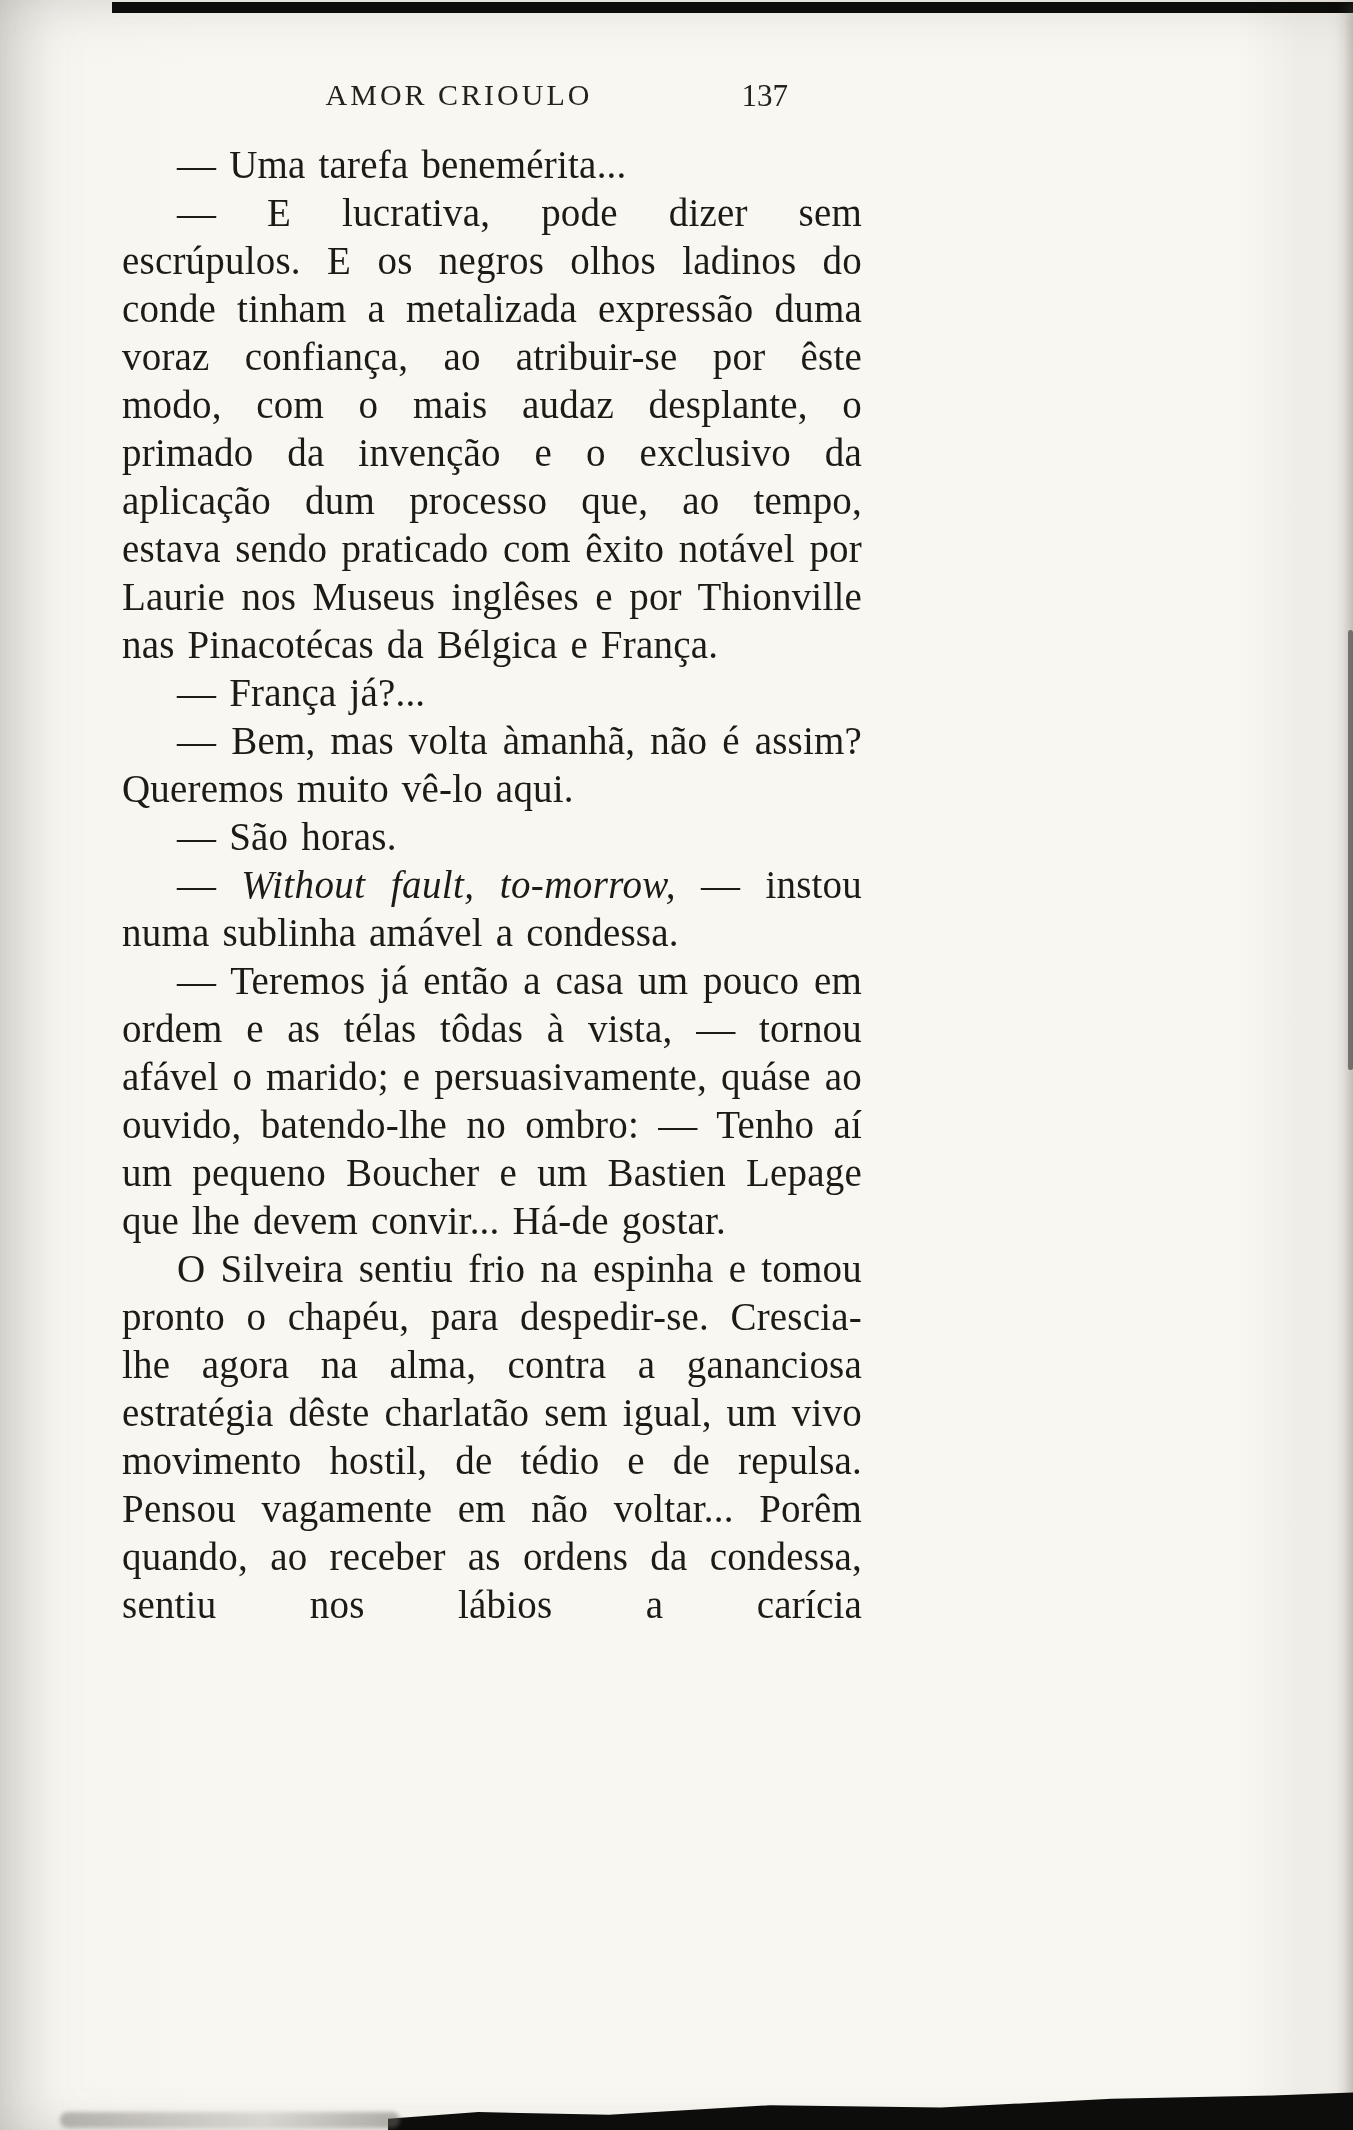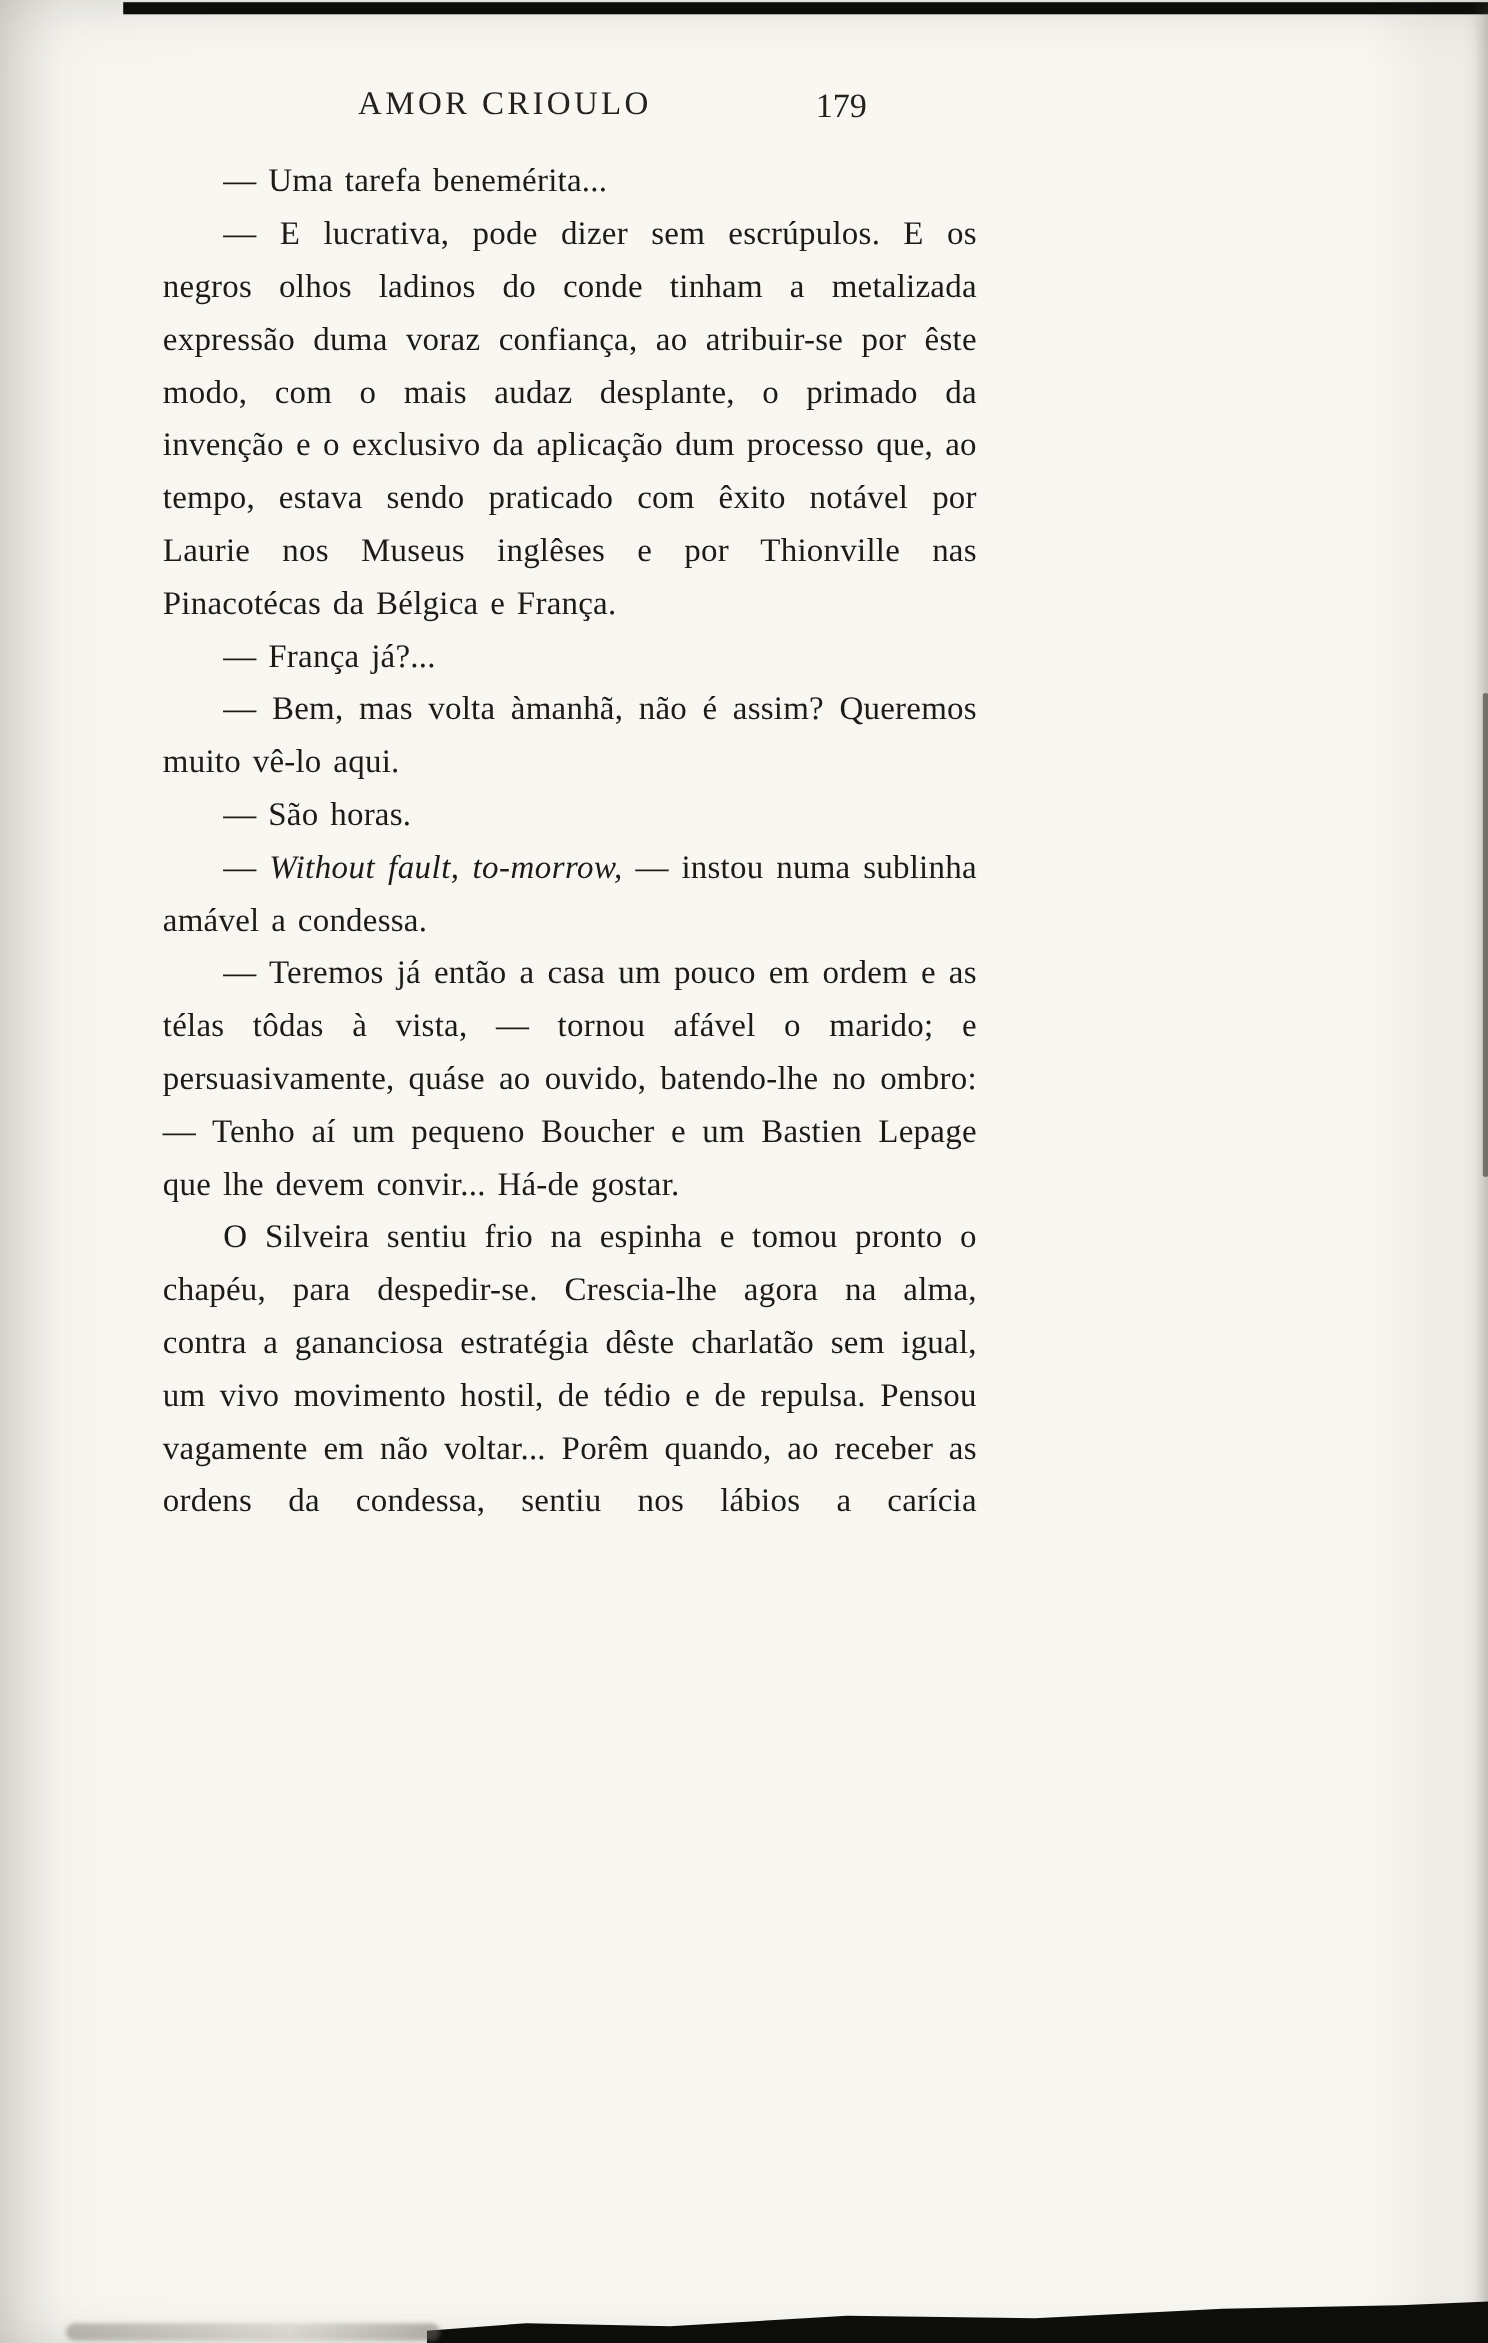--- a/index.html
+++ b/index.html
@@ -82,23 +82,23 @@
   .head-folio {
     position: absolute;
     right: 0; top: 0;
     font-size: 31px;
     color: #24221d;
   }
 
   
   .text-block {
     position: absolute;
-    top: 141px; left: 148px;
+    top: 141px; left: 122px;
     width: 740px;
-    font-size: 30px;
+    font-size: 39px;
     line-height: 48px;
     text-align: justify;
     word-spacing: 3px;
     letter-spacing: .2px;
     color: #1d1b16;
   }
   .text-block p {
     margin: 0;
     text-indent: 55px;
   }
@@ -116,21 +116,21 @@
 <div class="page">
 
   <div class="scan-bar-top"></div>
   <div class="scan-band-right"></div>
   <div class="scan-line-right"></div>
   <div class="scan-bar-bottom"></div>
   <div class="scan-smudge-bottom"></div>
 
   <div class="running-head">
     <div class="head-title">AMOR CRIOULO</div>
-    <div class="head-folio">179</div>
+    <div class="head-folio">137</div>
   </div>
 
   <div class="text-block">
     <p>— Uma tarefa benemérita...</p>
     <p>— E lucrativa, pode dizer sem escrúpulos. E os negros olhos ladinos do conde tinham a metalizada expressão duma voraz confiança, ao atribuir-se por êste modo, com o mais audaz desplante, o primado da invenção e o exclusivo da aplicação dum processo que, ao tempo, estava sendo praticado com êxito notável por Laurie nos Museus inglêses e por Thionville nas Pinacotécas da Bélgica e França.</p>
     <p>— França já?...</p>
     <p>— Bem, mas volta àmanhã, não é assim? Queremos muito vê-lo aqui.</p>
     <p>— São horas.</p>
     <p><span>— </span><em>Without fault, to-morrow,</em><span> — instou numa sublinha amável a condessa.</span></p>
     <p>— Teremos já então a casa um pouco em ordem e as télas tôdas à vista, — tornou afável o marido; e persuasivamente, quáse ao ouvido, batendo-lhe no ombro: — Tenho aí um pequeno Boucher e um Bastien Lepage que lhe devem convir... Há-de gostar.</p>

